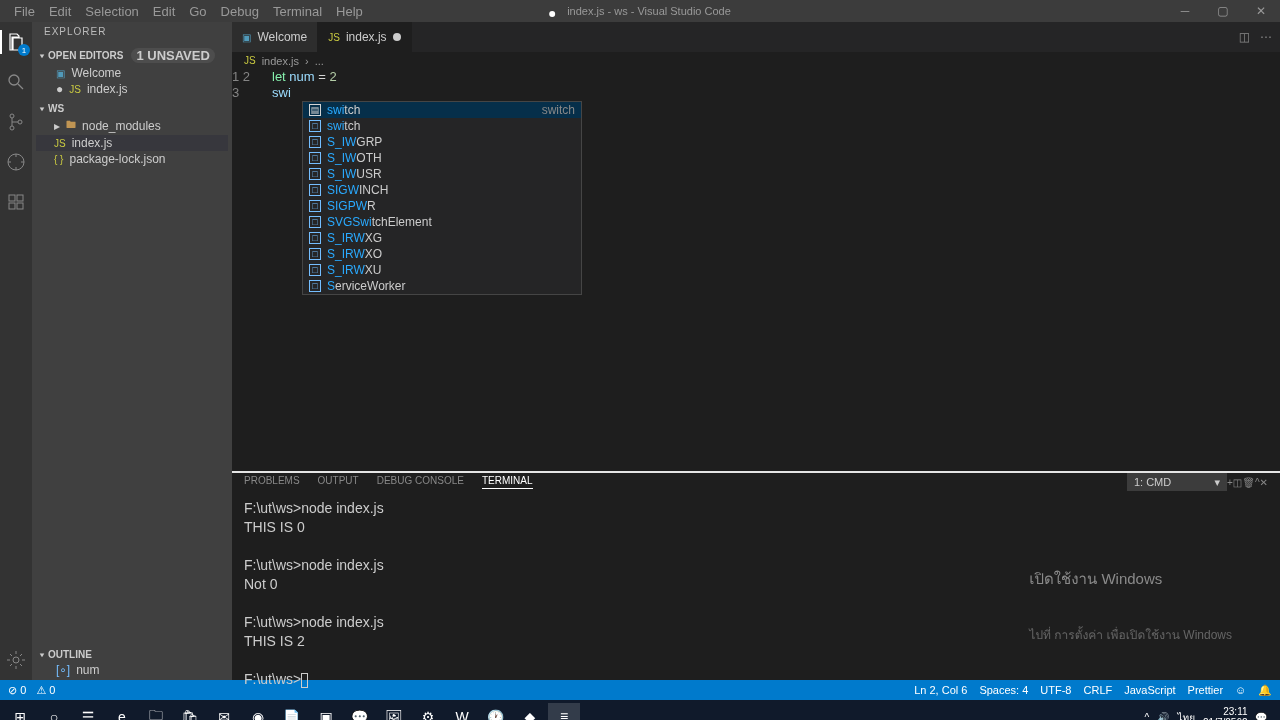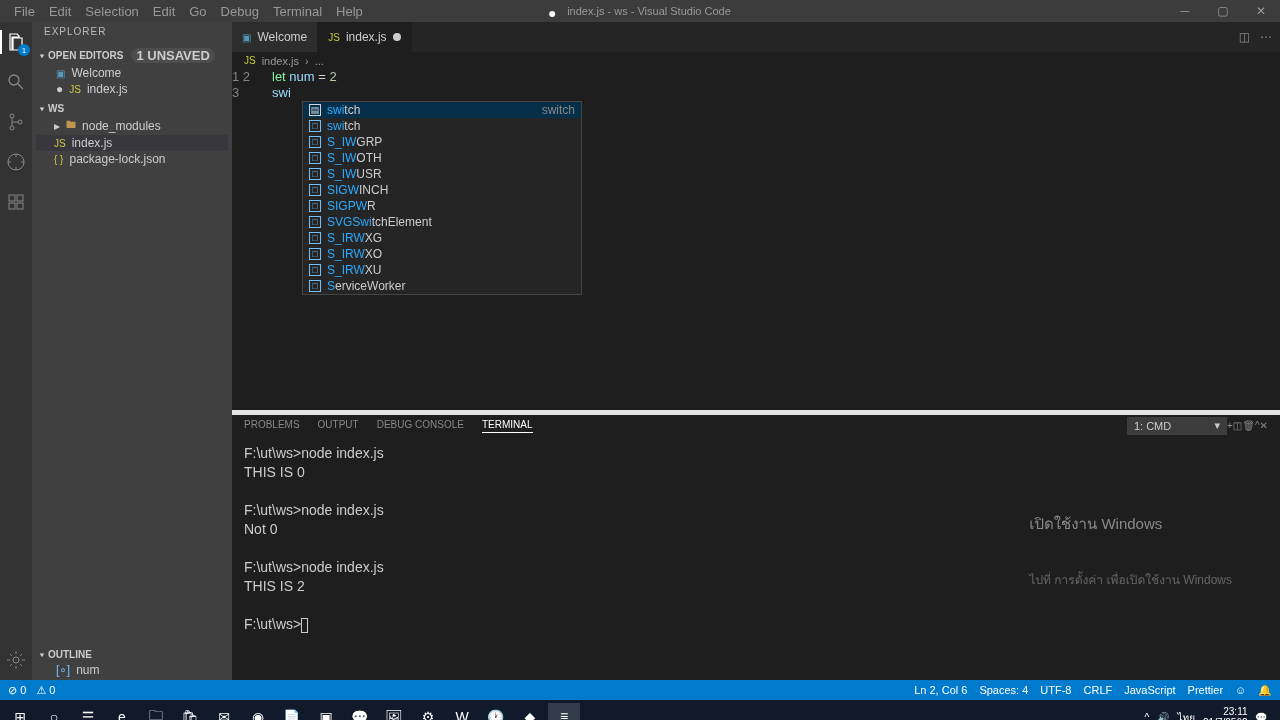--- a/index.html
+++ b/index.html
@@ -47,21 +47,21 @@
 .var{color:#9cdcfe}
 .num{color:#b5cea8}
 .op{color:#d4d4d4}
 .suggest{position:absolute;left:70px;top:32px;width:280px;background:#252526;border:1px solid #454545;font-family:"Segoe UI",monospace;font-size:12px}
 .suggest-row{display:flex;align-items:center;gap:6px;padding:1px 6px;position:relative}
 .suggest-row.sel{background:#062f4a}
 .sicon{width:12px;height:12px;display:inline-flex;align-items:center;justify-content:center;font-size:9px;color:#75beff;border:1px solid #75beff}
 .sicon.snip{border-color:#d4d4d4;color:#d4d4d4}
 .slabel .hl{color:#2aaaff}
 .detail{position:absolute;right:6px;color:#888}
-.panel{height:270px;border-top:5px solid #e5e5e5;display:flex;flex-direction:column}
+.panel{height:209px;border-top:2px solid #e5e5e5;display:flex;flex-direction:column}
 .panel-tabs{height:24px;display:flex;align-items:center;gap:18px;padding:0 12px;font-size:10px;text-transform:uppercase;color:#888}
 .panel-tabs .pt.active{color:#fff;border-bottom:1px solid #fff;padding-bottom:2px}
 .panel-right{margin-left:auto;display:flex;align-items:center;}
 .psel{background:#3c3c3c;border:1px solid #3c3c3c;color:#ccc;font-size:11px;width:100px;height:18px;display:flex;align-items:center;padding:0 6px;justify-content:space-between}
 .terminal{flex:1;padding:8px 12px;font-family:Consolas,monospace;font-size:14px;color:#ccc;white-space:pre;line-height:19px;position:relative}
 .cursor{display:inline-block;width:7px;height:15px;border:1px solid #ccc;vertical-align:middle}
 .statusbar{height:20px;background:#007acc;color:#fff;display:flex;align-items:center;font-size:11px;padding:0 8px;gap:12px}
 .sb-right{margin-left:auto;display:flex;gap:12px;align-items:center}
 .taskbar{height:34px;background:#101a2b;display:flex;align-items:center;padding:0 4px;gap:4px}
 .tbtn{width:32px;height:28px;display:flex;align-items:center;justify-content:center;font-size:14px;color:#fff}

